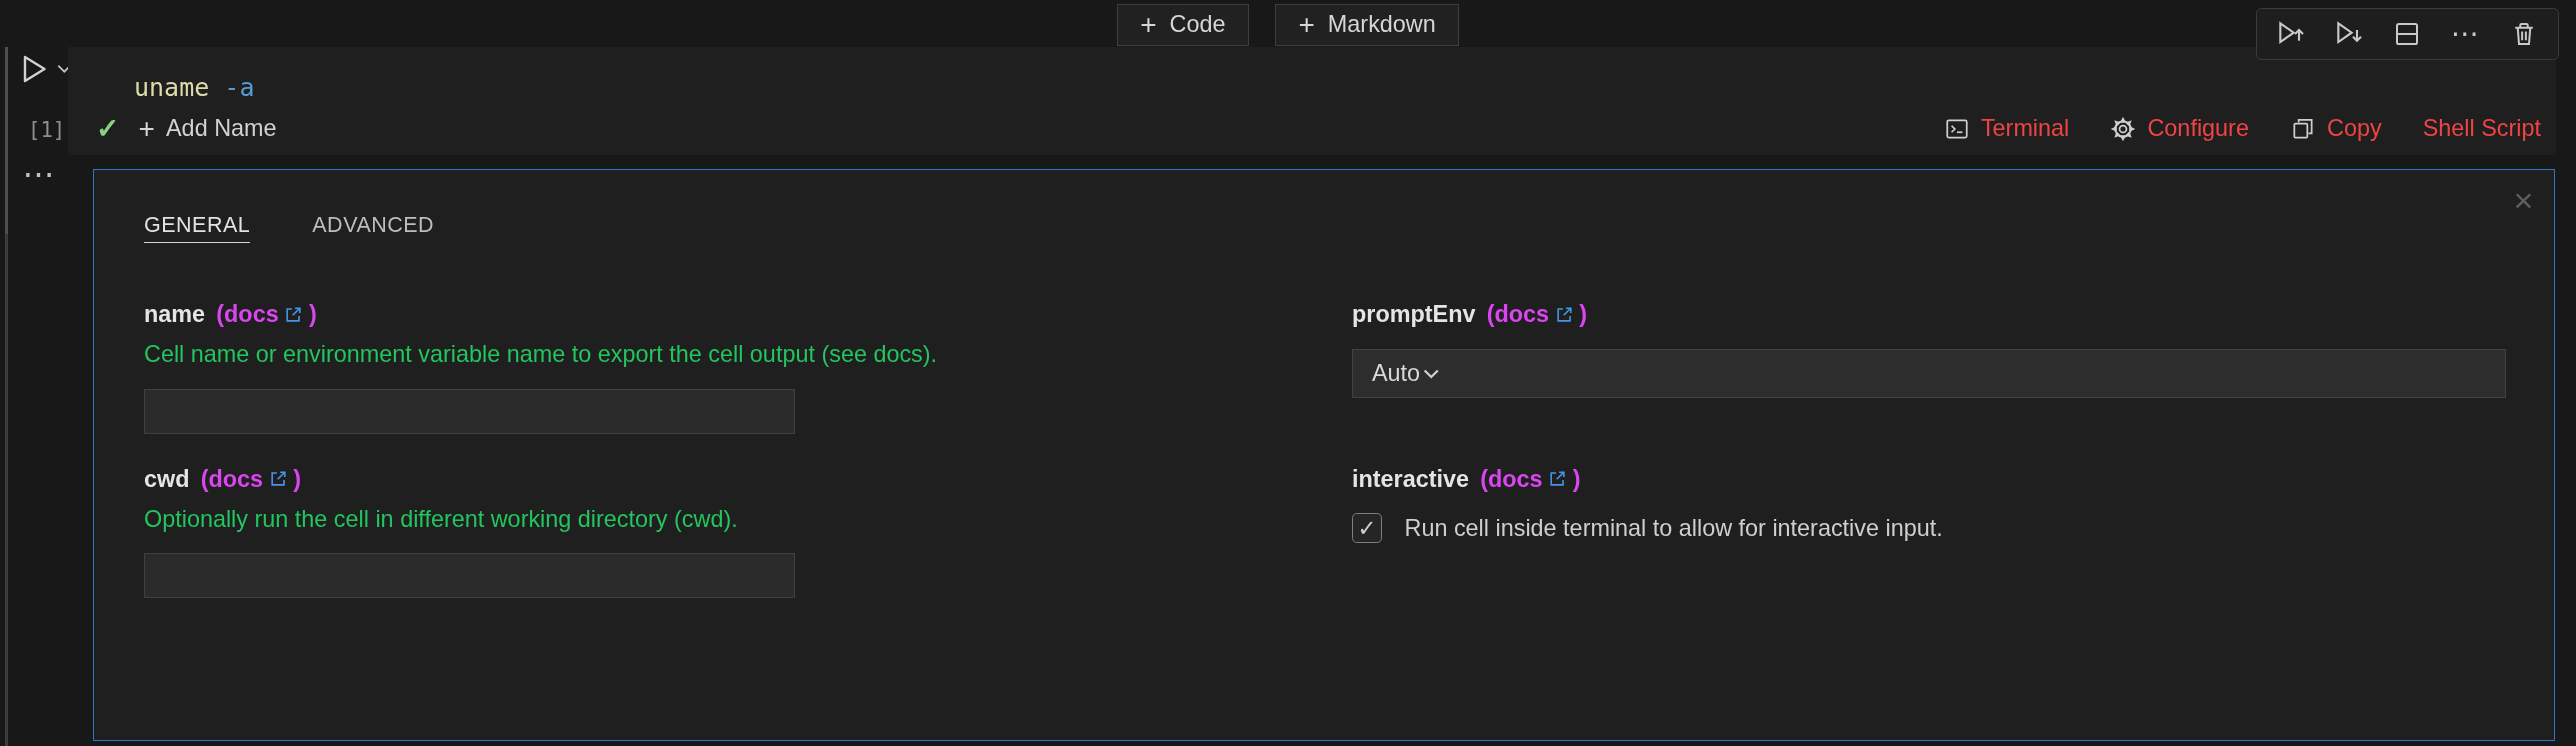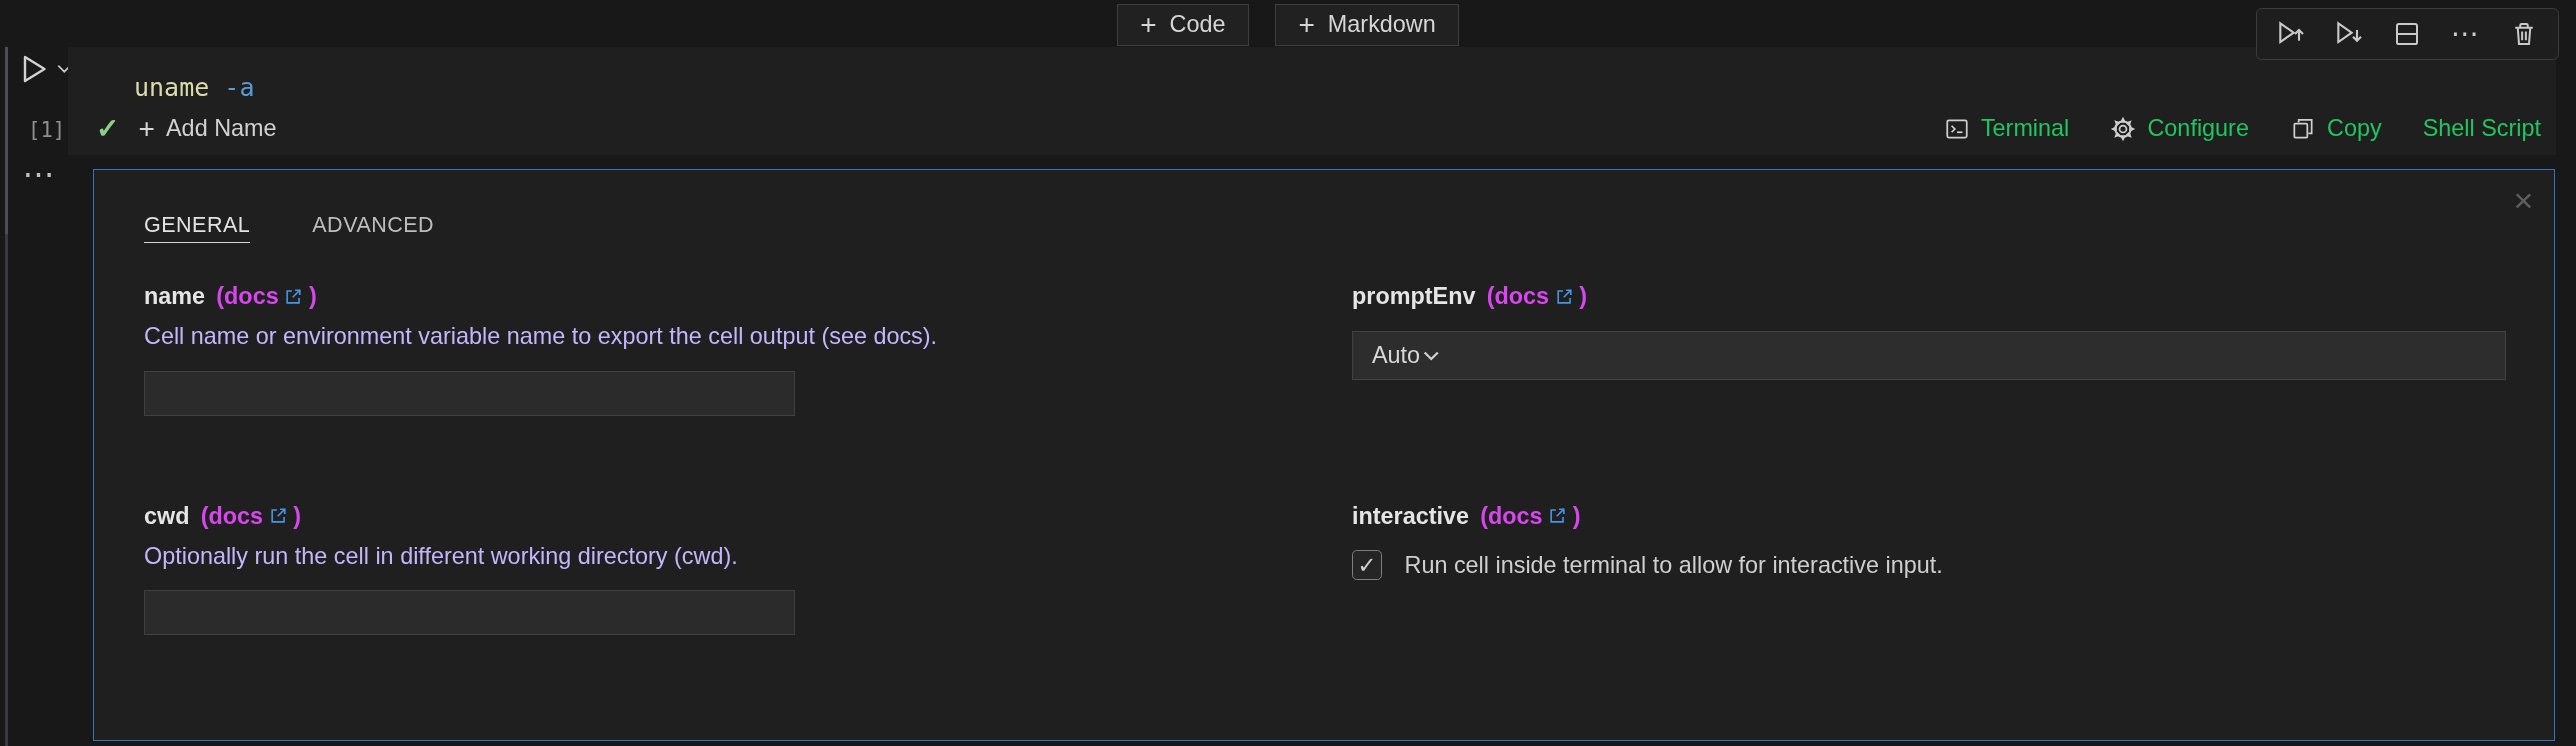--- a/index.html
+++ b/index.html
@@ -40,39 +40,39 @@
   .code-line { padding:26px 0 0 66px; font-family:"DejaVu Sans Mono", monospace; font-size:25px; }
   .tok-cmd { color:#dcdcaa; }
   .tok-flag { color:#569cd6; }
   .cell-statusbar { position:absolute; left:0; right:0; bottom:5.6px; height:41px;
                     display:flex; align-items:center; justify-content:space-between;
                     padding:0 15px 0 28px; }
   .status-left { display:flex; align-items:center; gap:19px; }
   .check-glyph { color:#89d185; font-size:28px; font-weight:bold; }
   .add-name { display:flex; align-items:center; gap:11.2px; font-size:23.4px; color:#d2d2d2; cursor:pointer; }
   .status-right { display:flex; align-items:center; gap:41px; }
-  .status-item { display:flex; align-items:center; gap:11.2px; font-size:23.4px; color:#22c55e; cursor:pointer;justify-content:space-between; }
+  .status-item { display:flex; align-items:center; gap:11.2px; font-size:23.4px; color:#ef4444; cursor:pointer;justify-content:space-between; }
   .status-item svg { stroke:#cfcfcf; }
 
   
   .panel { position:absolute; left:93px; top:169px; width:2462px; height:572px;
            background:#1f1f1f; border:1.9px solid #3274c6; }
   .panel-close { position:absolute; top:13px; right:20.6px; font-size:34px; color:#5f5f5f;
                  cursor:pointer; line-height:1; font-weight:300; }
   .panel-inner { padding:43px 0 0 50px; }
   .tabs { display:flex; gap:62px; }
   .tab { font-size:21.5px; letter-spacing:0.5px; padding-bottom:4px; cursor:pointer; color:#bdbdbd; }
   .tab.active { color:#e2e2e2; border-bottom:1.9px solid #d4d4d4; }
-  .fields { margin-top:40px; display:grid; grid-template-columns:1208px 1154px; row-gap:87px; }
+  .fields { margin-top:58px; display:grid; grid-template-columns:1208px 1154px; row-gap:32px; }
   .field-label { display:flex; align-items:baseline; gap:11.2px; font-size:23.4px; }
   .label-key { font-weight:bold; color:#e5e5e5; }
   .docs-link { color:#d946ef; font-weight:bold; display:inline-flex; align-items:baseline; gap:5.6px;
                cursor:pointer; }
   .docs-link svg { stroke:#4596e8; position:relative; top:1.9px; }
-  .field-desc { margin-top:13px; font-size:23.4px; color:#c4b5fd; }
+  .field-desc { margin-top:13px; font-size:23.4px; color:#22c55e; }
   .text-input { margin-top:20.6px; width:651px; height:45px; background:#2b2b2b;
                 border:0.9px solid #404040; color:#cccccc; font-size:22.5px; padding:0 13px;
                 font-family:"Liberation Sans", sans-serif; }
   .select { margin-top:20.6px; width:1154px; height:49px; background:#2d2d2d; border:0.9px solid #424242;
             display:flex; align-items:center; justify-content:flex-start; padding:0 19px;
             font-size:23.4px; color:#d8d8d8; cursor:pointer; }
   .checkbox-row { margin-top:20.6px; display:flex; align-items:center; gap:22.5px; }
   .checkbox { width:30px; height:30px; border:1.9px solid #7f7f7f; border-radius:4.7px; background:#252525;
               display:flex; align-items:center; justify-content:center; color:#d0d0d0;
               font-size:22.5px; cursor:pointer; }

